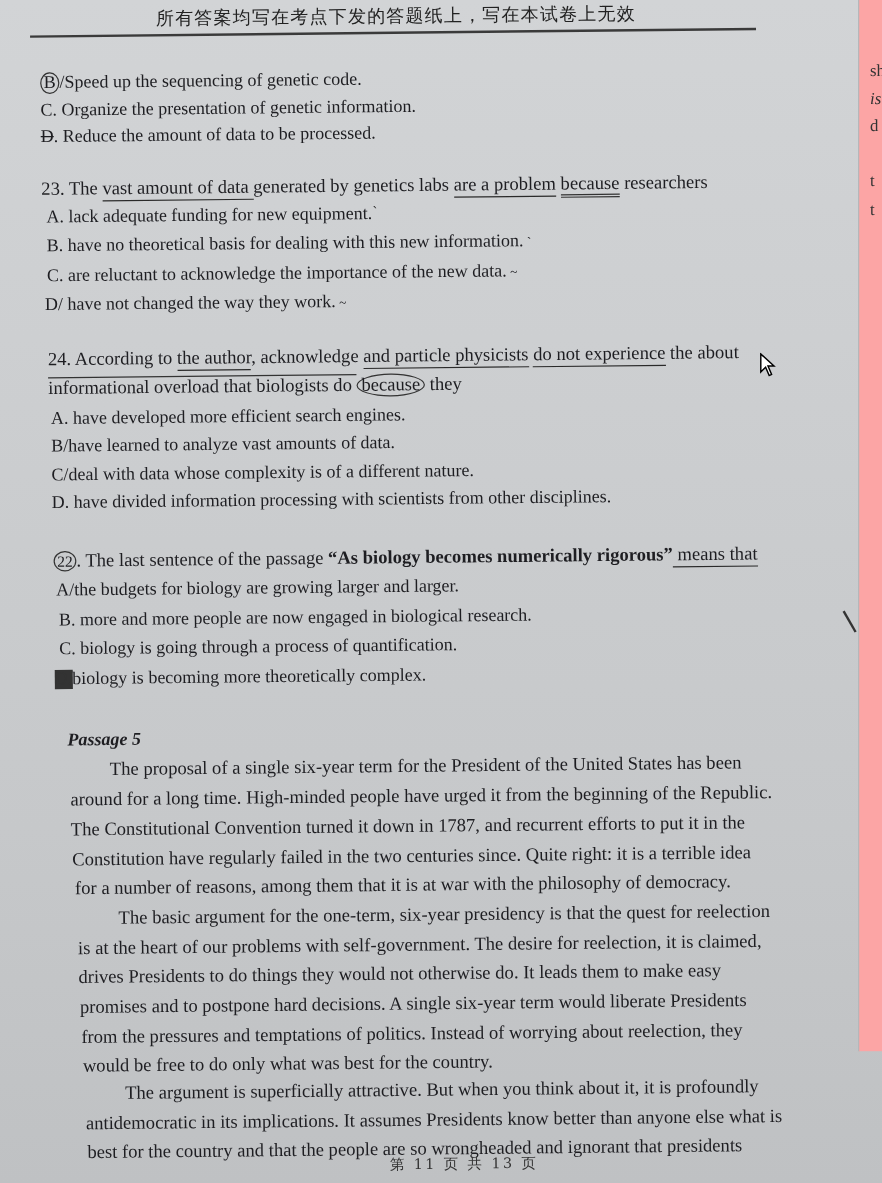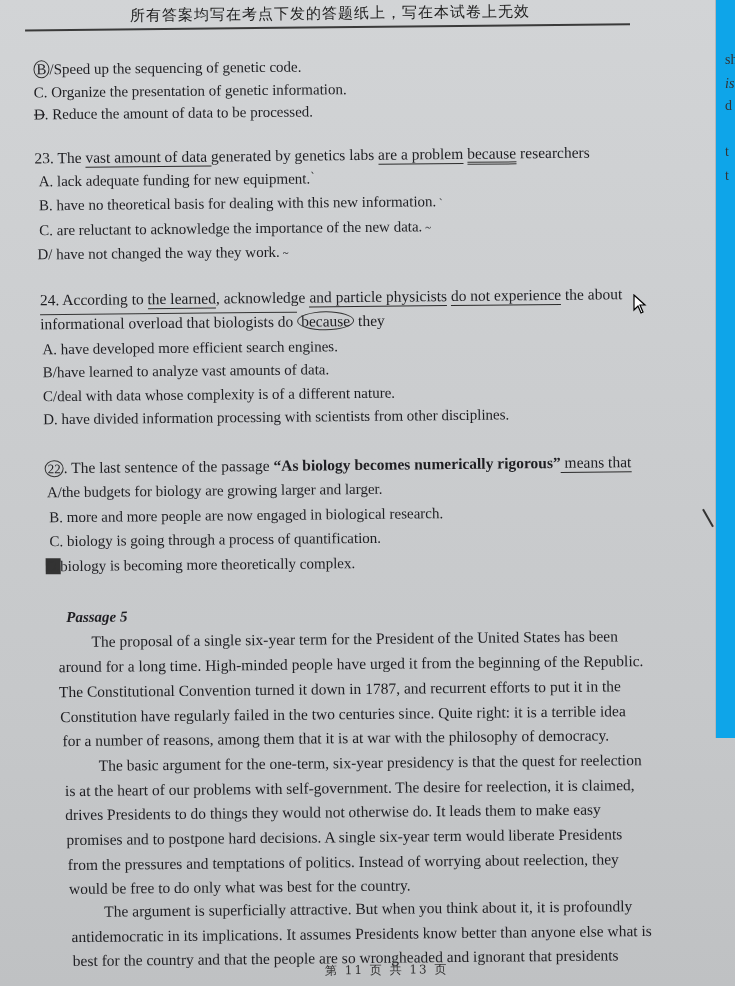--- a/index.html
+++ b/index.html
@@ -17,22 +17,22 @@
     }
     .header {
       position: absolute; left: 135px; top: 4px; width: 520px;
       font-family: "DejaVu Sans", sans-serif; font-size: 15px; letter-spacing: 1px;
       color: #222;
     }
     .header-rule {
       position: absolute; left: 30px; top: 26px; width: 605px; height: 2px; background: #3a3a3a;
     }
     .right-edge {
-      position: absolute; left: 715px; top: 0; width: 20px; height: 738px;
-      background: #0ea5e9; border-left: 1px solid #b5b7ba;
+      position: absolute; left: 715px; top: 0; width: 20px; height: 876px;
+      background: #fca5a5; border-left: 1px solid #b5b7ba;
       font-family: "Liberation Serif", serif; font-size: 14px; color: #333;
     }
     .right-edge span { position: absolute; left: 9px; }
     .line {
       position: absolute; white-space: nowrap; font-size: 15.5px;
     }
     .opt { font-size: 15px; }
     .q { font-size: 15.5px; }
     .para { font-size: 15.5px; }
     .ul { border-bottom: 1.5px solid #2a2a2a; padding-bottom: 1px; }
@@ -74,21 +74,21 @@
     <span>B. </span><span>have no theoretical basis for dealing with this new information.</span><span style="font-size:11px;"> ˋ</span>
   </div>
   <div class="line opt" style="left:42px; top:219px;">
     <span>C. </span><span>are reluctant to acknowledge the importance of the new data.</span><span style="font-size:11px;"> ~</span>
   </div>
   <div class="line opt" style="left:40px; top:243px;">
     <span>D/ </span><span>have not changed the way they work.</span><span style="font-size:11px;"> ~</span>
   </div>
 
   <div class="line q" style="left:42px; top:288px;">
-    <span>24. According to </span><span class="ul">the learned</span><span>, acknowledge </span><span class="ul">and particle physicists</span><span> </span><span class="ul">do not experience</span><span> the about</span>
+    <span>24. According to </span><span class="ul">the author</span><span>, acknowledge </span><span class="ul">and particle physicists</span><span> </span><span class="ul">do not experience</span><span> the about</span>
   </div>
   <div class="line q" style="left:42px; top:312px;">
     <span style="border-top:1.5px solid #333;">informational overload that biologists do </span><span style="border:1.5px solid #333;border-radius:50%;padding:0 3px;">because</span><span> they</span>
   </div>
   <div class="line opt" style="left:44px; top:338px;">
     <span>A. </span><span>have developed more efficient search engines.</span>
   </div>
   <div class="line opt" style="left:44px; top:361px;">
     <span>B/</span><span>have learned to analyze vast amounts of data.</span>
   </div>
@@ -108,21 +108,21 @@
   <div class="line opt" style="left:49px; top:506px;">
     <span>B. </span><span>more and more people are now engaged in biological research.</span>
   </div>
   <div class="line opt" style="left:49px; top:530px;">
     <span>C. </span><span>biology is going through a process of quantification.</span>
   </div>
   <div class="line opt" style="left:45px; top:555px;">
     <span style="background:#333;color:#333;">D.</span><span>biology is becoming more theoretically complex.</span>
   </div>
 
-  <div class="line passage-title" style="left:65px; top:606px;text-align:right;">Passage 5</div>
+  <div class="line passage-title" style="left:55px; top:606px;text-align:right;">Passage 5</div>
   <div class="line para" style="left:90px; top:630px;">The proposal of a single six-year term for the President of the United States has been</div>
   <div class="line para" style="left:57px; top:655px;">around for a long time. High-minded people have urged it from the beginning of the Republic.</div>
   <div class="line para" style="left:57px; top:680px;">The Constitutional Convention turned it down in 1787, and recurrent efforts to put it in the</div>
   <div class="line para" style="left:58px; top:705px;">Constitution have regularly failed in the two centuries since. Quite right: it is a terrible idea</div>
   <div class="line para" style="left:60px; top:729px;">for a number of reasons, among them that it is at war with the philosophy of democracy.</div>
   <div class="line para" style="left:96px; top:754px;">The basic argument for the one-term, six-year presidency is that the quest for reelection</div>
   <div class="line para" style="left:62px; top:779px;">is at the heart of our problems with self-government. The desire for reelection, it is claimed,</div>
   <div class="line para" style="left:62px; top:803px;">drives Presidents to do things they would not otherwise do. It leads them to make easy</div>
   <div class="line para" style="left:63px; top:828px;">promises and to postpone hard decisions. A single six-year term would liberate Presidents</div>
   <div class="line para" style="left:64px; top:853px;">from the pressures and temptations of politics. Instead of worrying about reelection, they</div>

